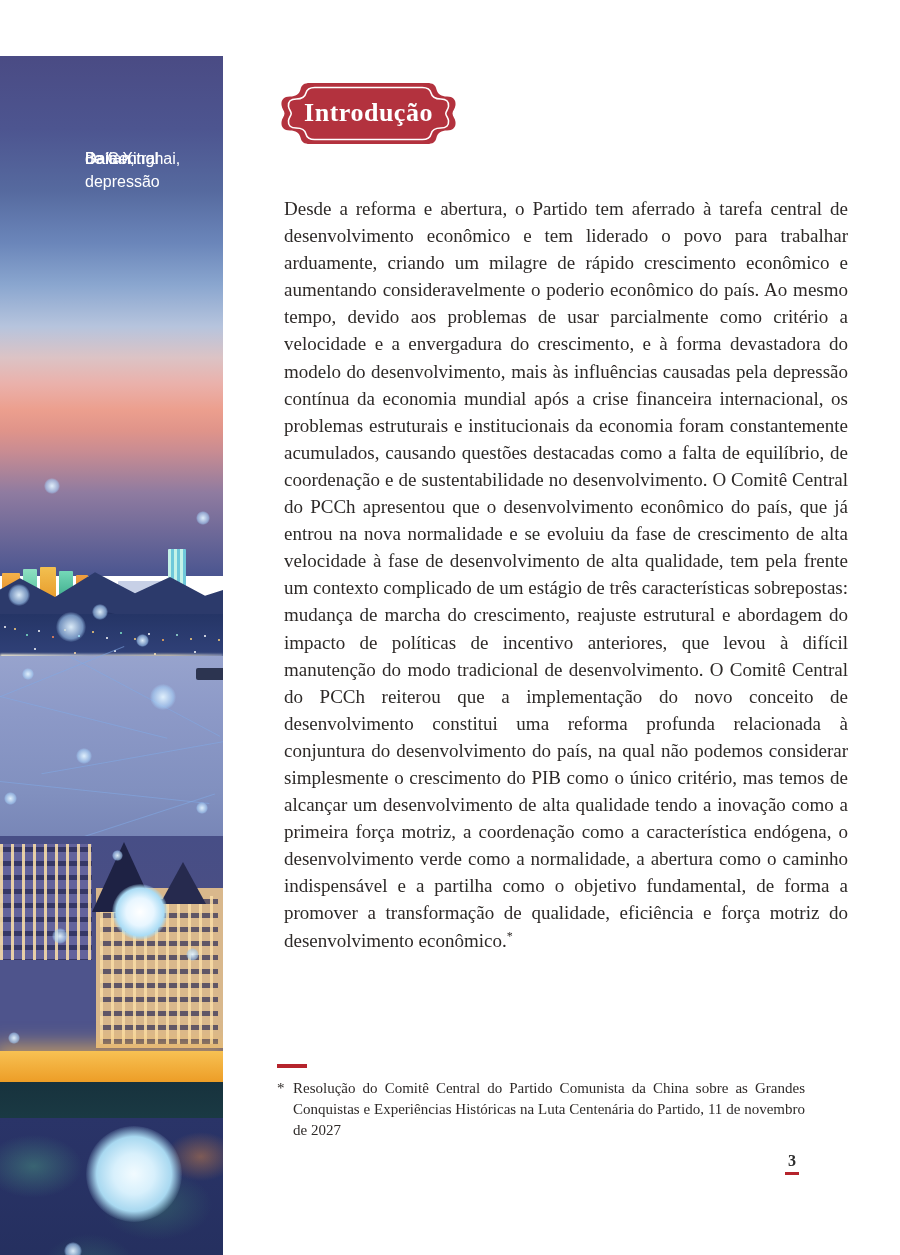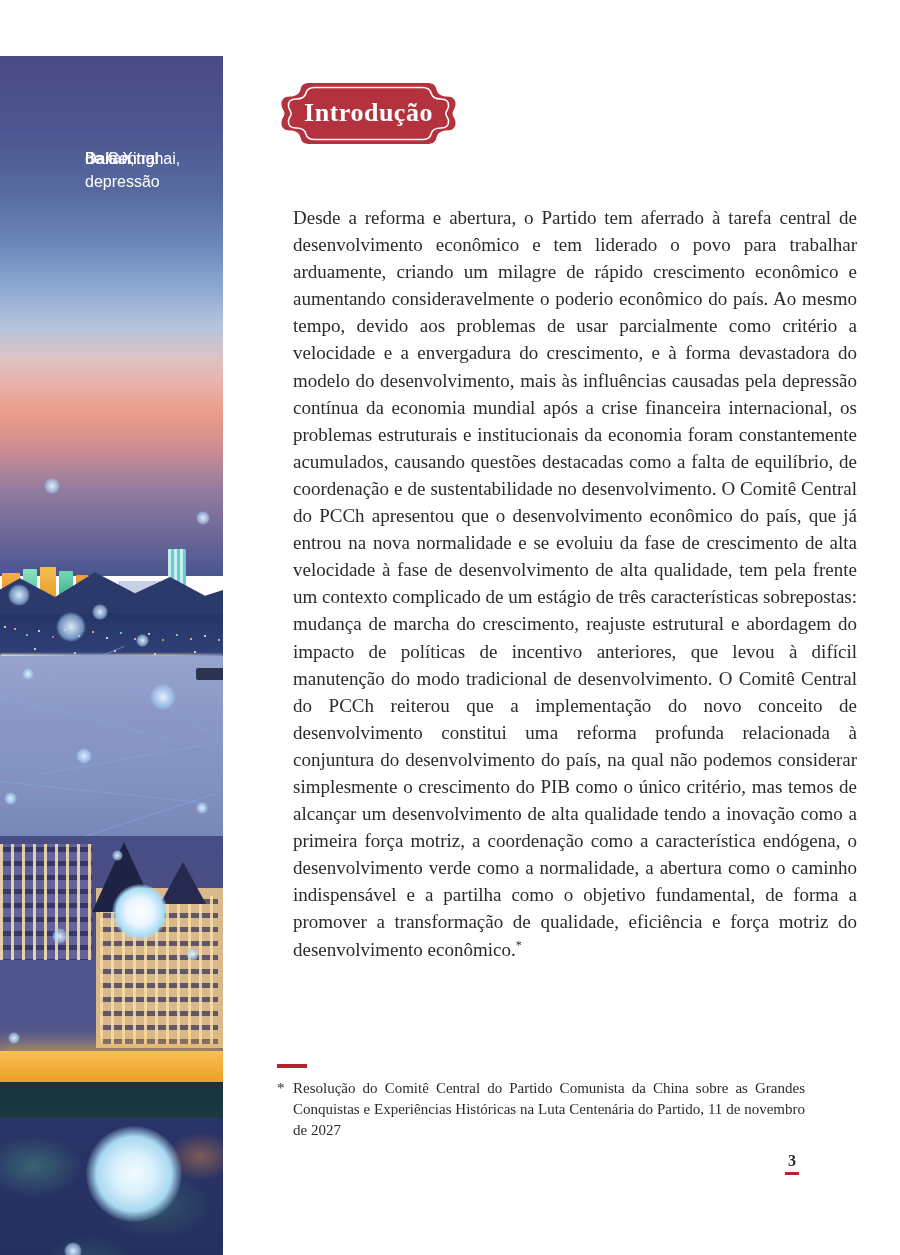--- a/index.html
+++ b/index.html
@@ -51,21 +51,21 @@
       214px 13px 0 #ffd27a,30px 22px 0 #fff,70px 26px 0 #ffd9a0,110px 24px 0 #fff,150px 27px 0 #ffe2b0,
       190px 25px 0 #fff,50px 30px 0 #ffecc8,130px 31px 0 #fff,210px 30px 0 #ffd27a;}
   .photo-caption{left:85px;top:92px;width:120px;color:#ffffff;
     font-family:"Liberation Sans",sans-serif;font-size:16px;line-height:22.5px;font-weight:400;}
 
   
   .badge{position:absolute;left:278px;top:80px;width:181px;height:67px;}
   .badge svg{position:absolute;left:0;top:0;}
   .badge-label{position:absolute;left:0;top:0;width:100%;height:100%;display:flex;align-items:center;justify-content:center;
     color:#ffffff;font-family:"Liberation Serif",serif;font-weight:bold;font-size:26px;letter-spacing:.5px;padding-bottom:2px;box-sizing:border-box;}
-  .body-text{position:absolute;left:277px;top:188px;width:564px;margin:16px;
+  .body-text{position:absolute;left:277px;top:188px;width:564px;margin:7px;
     font-family:"Liberation Serif",serif;font-size:19px;line-height:27.1px;color:#2e2a28;
     text-align:justify;text-justify:inter-word;}
   .body-text sup{font-size:12px;line-height:0;}
   .footnote{position:absolute;left:277px;top:1064px;width:528px;}
   .footnote-rule{width:30px;height:3.5px;background:#b5242c;margin-bottom:10px;}
   .footnote-row{display:grid;grid-template-columns:16px 1fr;column-gap:0;
     font-family:"Liberation Serif",serif;font-size:15px;line-height:21px;color:#2e2a28;}
   .fn-marker{text-align:left;}
   .fn-text{text-align:justify;}
   .pagenum{position:absolute;left:779px;top:1152px;width:26px;text-align:center;

